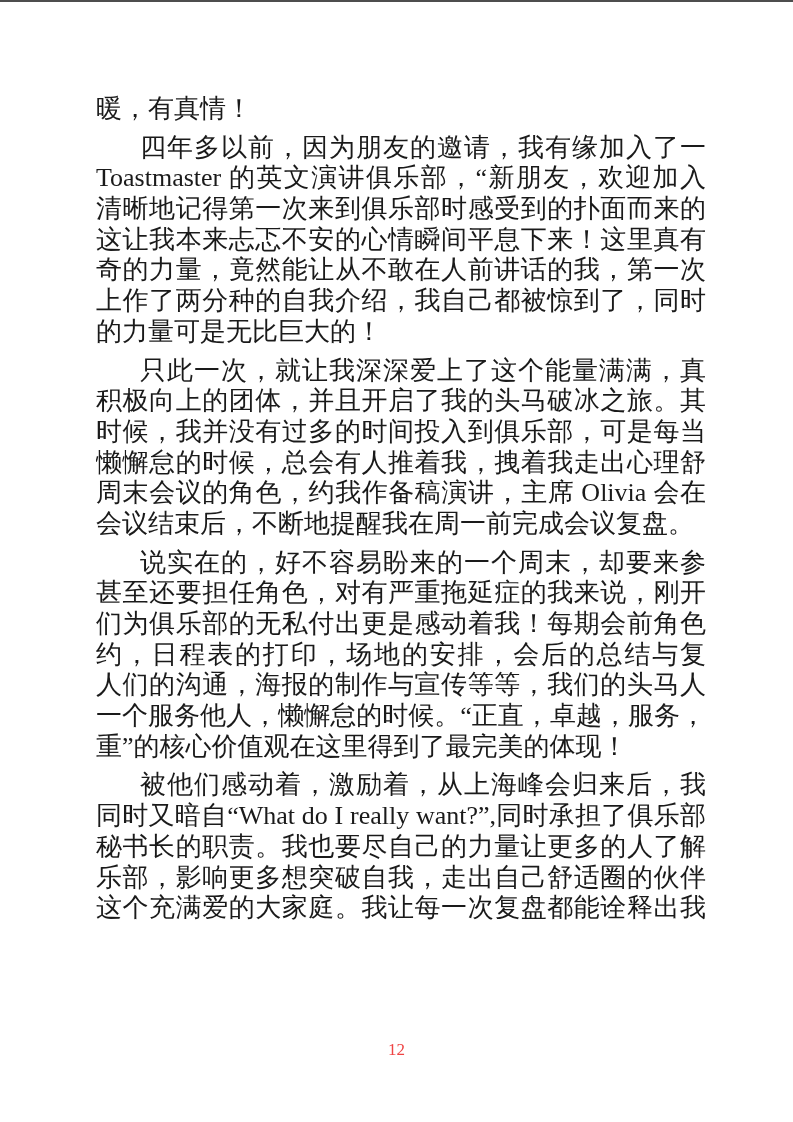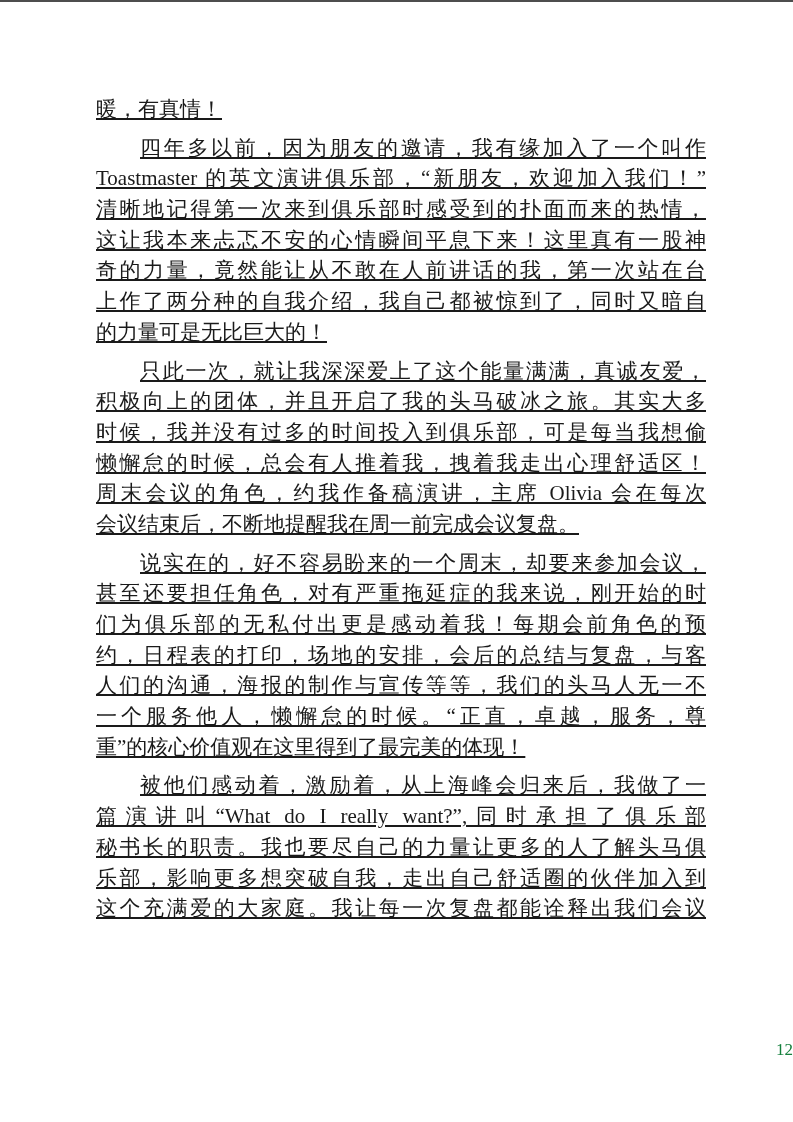--- a/index.html
+++ b/index.html
@@ -19,38 +19,37 @@
     color: #1a1a1a;
   }
   .text-block {
     position: absolute;
     left: 96px;
     top: 92px;
     width: 610px;
   }
   .paragraph { margin: 0; padding: 0; }
   .line {
-    font-size: 21px;
+    font-size: 26px;
     height: 30.7px;
     line-height: 30.7px;
     text-align: justify;
     text-align-last: justify;
     overflow: hidden;
-    text-decoration: underline;
   }
   .line.end { text-align-last: left; }
   .line.indent { text-indent: 44px; margin-top: 8px; }
   .page-number {
     position: absolute;
     top: 1038px;
     left: 0;
     width: 100%;
-    text-align: right;
+    text-align: center;
     font-size: 17px;
-    color: #15803d;
+    color: #ef4444;
   }
 </style>
 </head>
 <body>
 
 <div class="page">
 
   <div class="text-block">
 
     <div class="paragraph">
@@ -81,21 +80,21 @@
       <div class="line">甚至还要担任角色，对有严重拖延症的我来说，刚开始的时</div>
       <div class="line">们为俱乐部的无私付出更是感动着我！每期会前角色的预</div>
       <div class="line">约，日程表的打印，场地的安排，会后的总结与复盘，与客</div>
       <div class="line">人们的沟通，海报的制作与宣传等等，我们的头马人无一不</div>
       <div class="line">一个服务他人，懒懈怠的时候。“正直，卓越，服务，尊</div>
       <div class="line end">重”的核心价值观在这里得到了最完美的体现！</div>
     </div>
 
     <div class="paragraph">
       <div class="line indent">被他们感动着，激励着，从上海峰会归来后，我做了一</div>
-      <div class="line">篇演讲叫“What do I really want?”,同时承担了俱乐部</div>
+      <div class="line">同时又暗自“What do I really want?”,同时承担了俱乐部</div>
       <div class="line">秘书长的职责。我也要尽自己的力量让更多的人了解头马俱</div>
       <div class="line">乐部，影响更多想突破自我，走出自己舒适圈的伙伴加入到</div>
       <div class="line">这个充满爱的大家庭。我让每一次复盘都能诠释出我们会议</div>
     </div>
 
   </div>
 
   <div class="page-number">12</div>
 
 </div>

